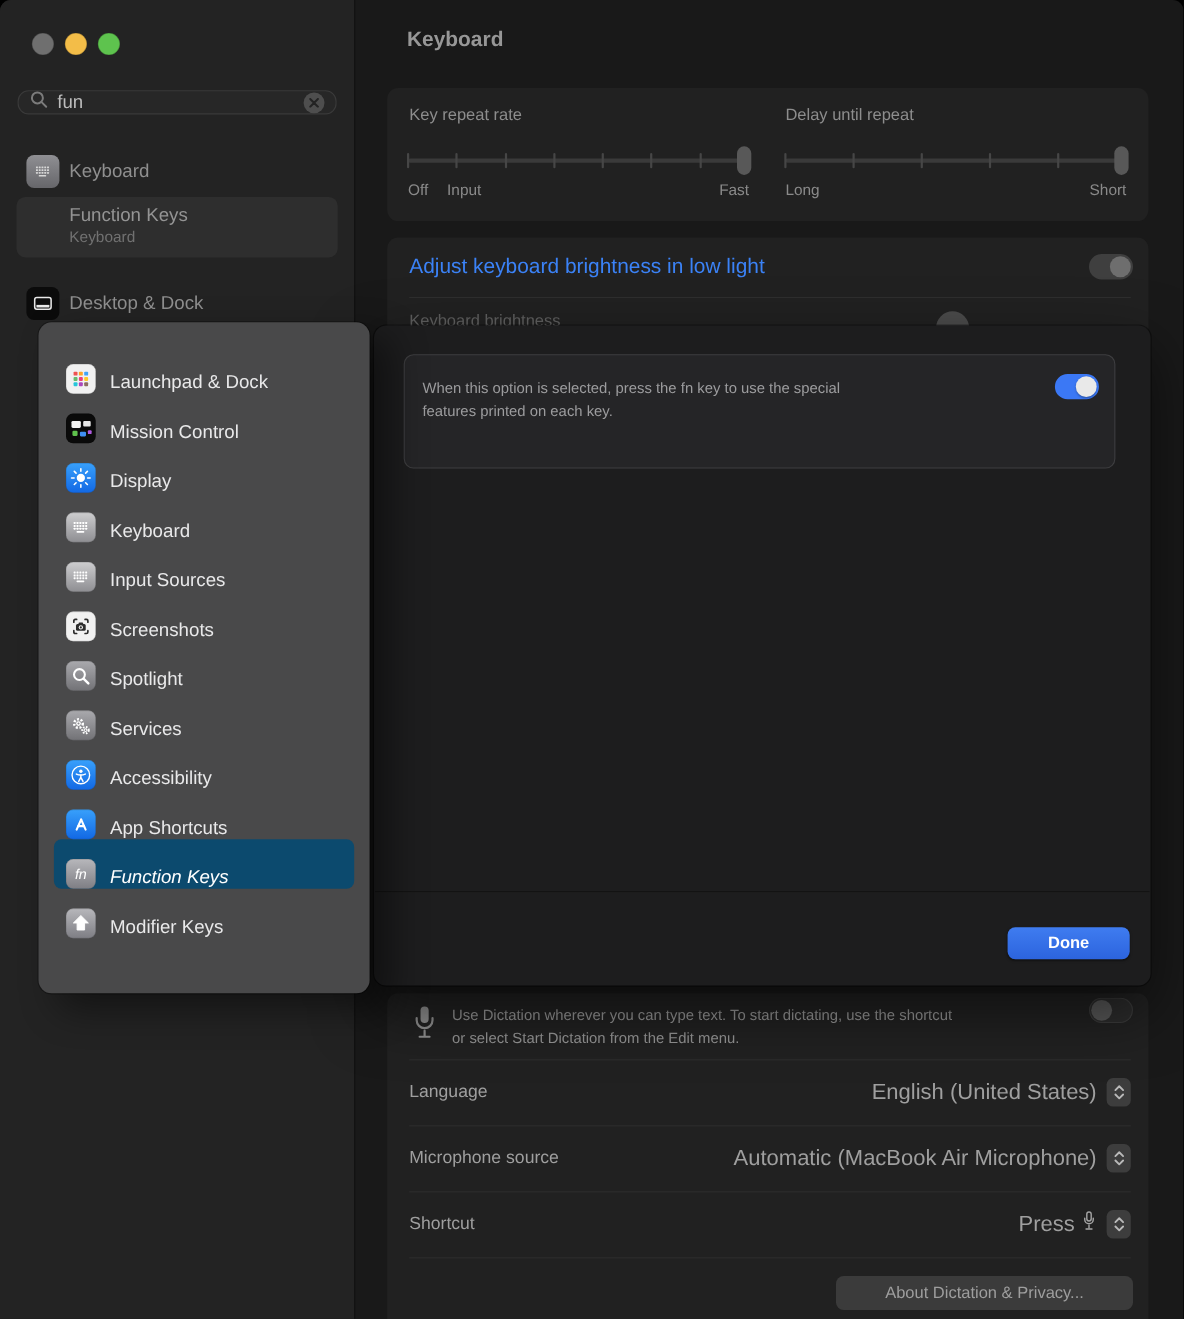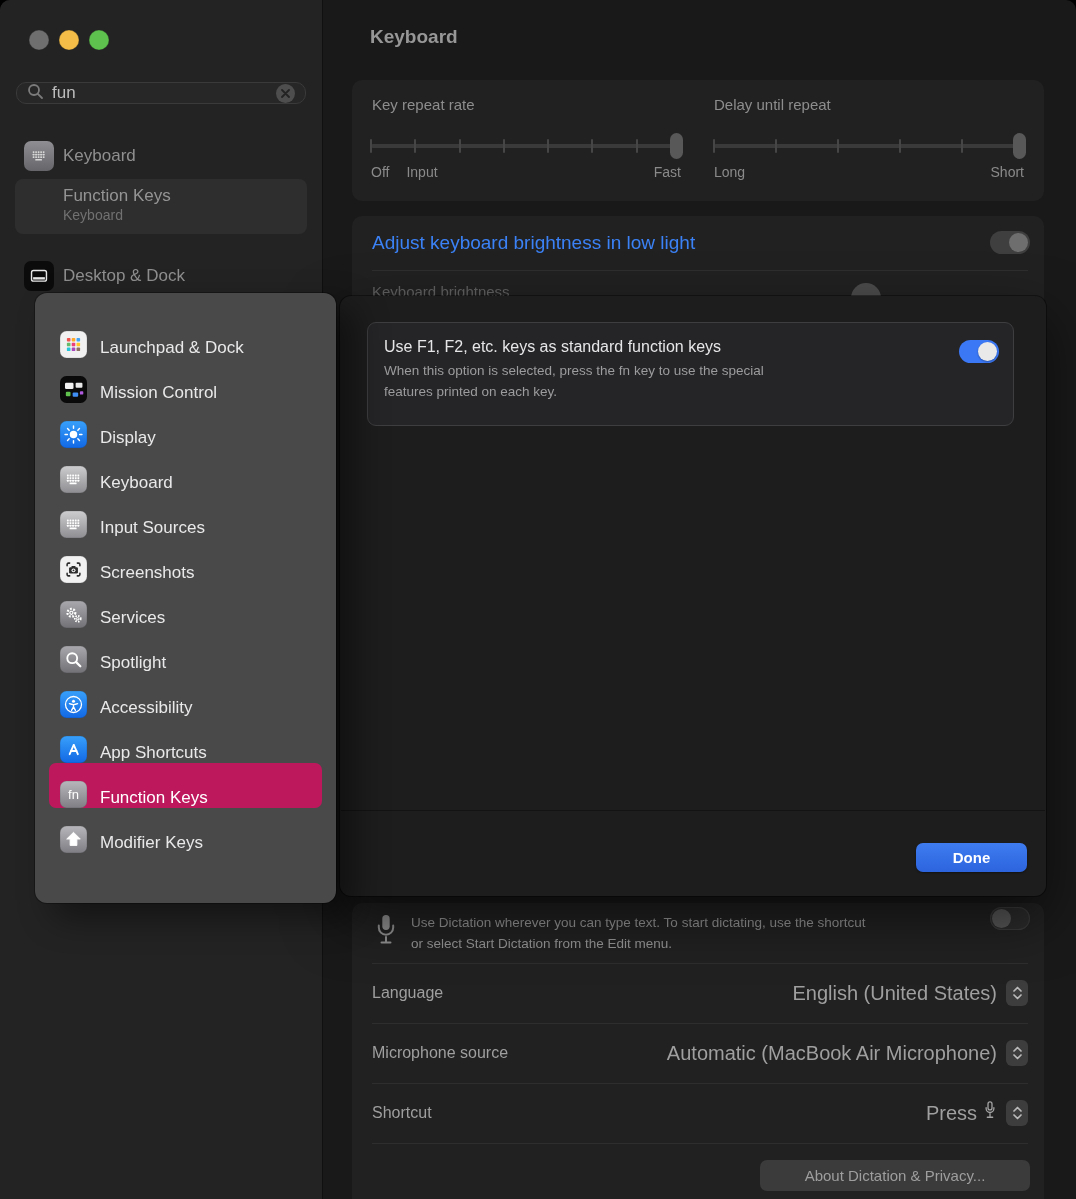--- a/index.html
+++ b/index.html
@@ -31,21 +31,21 @@
   #result-row .t { color:#949494; font-size:17px; }
   #result-row .s { color:#717171; font-size:14px; margin-top:1px; }
 
   
   #menu { position:absolute; left:35px; top:293px; width:301px; height:610px;
           background:#49494a; border-radius:12px; z-index:30;
           box-shadow:0 0 0 1px rgba(0,0,0,.3), 18px 14px 34px rgba(0,0,0,.45);
           padding-top:20px; }
   .mitem { height:45px; display:flex; align-items:flex-end; gap:13px;
            margin:0 14px; padding-left:11px; border-radius:7px; }
-  .mitem.selected { background:#be185d; }
+  .mitem.selected { background:#0c4a6e;font-style:italic; }
   .mitem .mlabel { color:#e9e9ea; font-size:17px; }
   .mitem.selected .mlabel { color:#ffffff; }
   .mi { width:27px; height:27px; border-radius:6.5px; flex:none; display:flex;
         align-items:center; justify-content:center; overflow:hidden;
         box-shadow:inset 0 0 0 .5px rgba(0,0,0,.15); }
   .ic-white { background:#f1f1f1; }
   .ic-blue  { background:linear-gradient(180deg,#38a0fb,#1268e4); }
   .ic-black { background:#0a0a0a; }
   .ic-silver{ background:linear-gradient(180deg,#cdcdcf,#8e8e92); }
   .ic-gray  { background:linear-gradient(180deg,#a9a9ad,#727276); }
@@ -236,21 +236,20 @@
           </span>
       </div>
       <div class="hdivider" style="top:54px"></div>
       <div id="hidden-label">Keyboard brightness</div>
       <div id="hidden-knob"></div>
     </div>
   </div>
 
   <div id="sheet">
     <div id="fkbox">
-      <div class="t">Use F1, F2, etc. keys as standard function keys</div>
       <div class="d">
         <span>When this option is selected, press the fn key to use the special</span><br>
         <span>features printed on each key.</span>
       </div>
       <span class="toggle tg-blue">
           <span class="knob"></span>
         </span>
     </div>
     <div id="sheet-div"></div>
     <div id="done-btn">Done</div>
@@ -446,42 +445,42 @@
             <circle cx="13.5" cy="14.5" r="2.3" fill="#f0f0f0"></circle>
             <circle cx="13.5" cy="14.5" r="1.1" fill="#2c2c2c"></circle>
           </svg>
       </span>
       <span class="mlabel">Screenshots</span>
     </div>
 
     <div class="mitem">
       <span class="mi ic-gray">
         <svg width="23" height="23" viewBox="0 0 27 27">
+            <circle cx="12" cy="12" r="5.8" fill="none" stroke="#fff" stroke-width="2.2"></circle>
+            <line x1="16.6" y1="16.6" x2="21.5" y2="21.5" stroke="#fff" stroke-width="2.6" stroke-linecap="round"></line>
+          </svg>
+      </span>
+      <span class="mlabel">Spotlight</span>
+    </div>
+
+    <div class="mitem">
+      <span class="mi ic-gray">
+        <svg width="23" height="23" viewBox="0 0 27 27">
             <circle cx="11" cy="11.5" r="4.6" fill="none" stroke="#fff" stroke-width="2.6" stroke-dasharray="2.1 1.8"></circle>
             <circle cx="11" cy="11.5" r="2.5" fill="#fff"></circle>
             <circle cx="11" cy="11.5" r="1.1" fill="#8a8a8e"></circle>
             <circle cx="18.5" cy="18.5" r="3.4" fill="none" stroke="#fff" stroke-width="2.2" stroke-dasharray="1.7 1.5"></circle>
             <circle cx="18.5" cy="18.5" r="1.9" fill="#fff"></circle>
             <circle cx="18.5" cy="18.5" r=".9" fill="#8a8a8e"></circle>
           </svg>
       </span>
       <span class="mlabel">Services</span>
     </div>
 
     <div class="mitem">
-      <span class="mi ic-gray">
-        <svg width="23" height="23" viewBox="0 0 27 27">
-            <circle cx="12" cy="12" r="5.8" fill="none" stroke="#fff" stroke-width="2.2"></circle>
-            <line x1="16.6" y1="16.6" x2="21.5" y2="21.5" stroke="#fff" stroke-width="2.6" stroke-linecap="round"></line>
-          </svg>
-      </span>
-      <span class="mlabel">Spotlight</span>
-    </div>
-
-    <div class="mitem">
       <span class="mi ic-blue">
         <svg width="23" height="23" viewBox="0 0 27 27">
             <circle cx="13.5" cy="13.5" r="9.4" fill="none" stroke="#fff" stroke-width="1.5"></circle>
             <circle cx="13.5" cy="9.6" r="1.8" fill="#fff"></circle>
             <path d="M8.7 12.6 Q13.5 14.6 18.3 12.6" fill="none" stroke="#fff" stroke-width="1.6" stroke-linecap="round"></path>
             <path d="M13.5 13.8 V16.2 L11.2 20.3 M13.5 16.2 L15.8 20.3" fill="none" stroke="#fff" stroke-width="1.6" stroke-linecap="round" stroke-linejoin="round"></path>
           </svg>
       </span>
       <span class="mlabel">Accessibility</span>
     </div>

